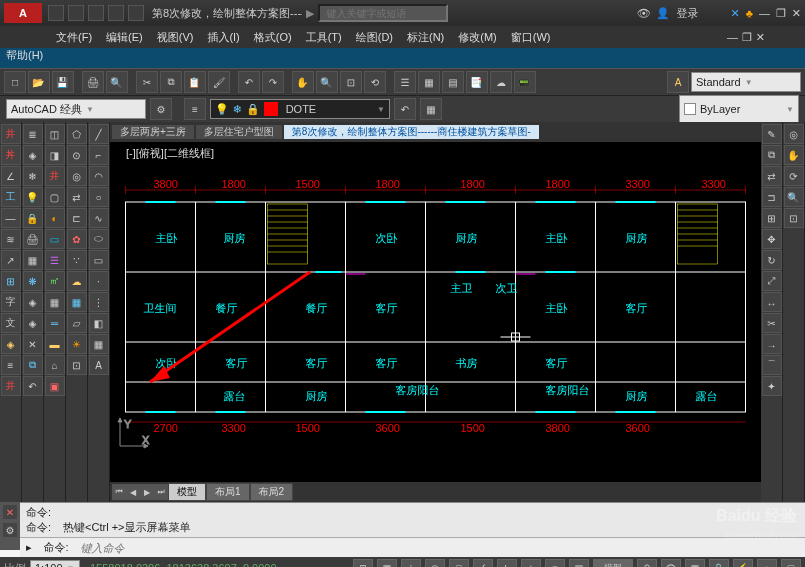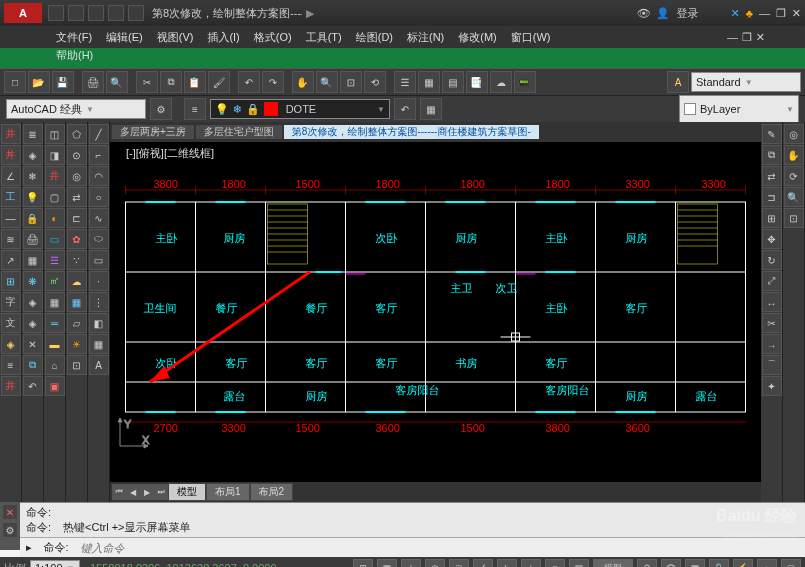--- a/index.html
+++ b/index.html
@@ -7,21 +7,21 @@
 .titlebar { height:26px; background:linear-gradient(#3a3a3a,#2a2a2a); display:flex; align-items:center; padding:0 4px; }
 .logo { width:38px; height:20px; background:#b82020; color:#fff; display:flex; align-items:center; justify-content:center; font-weight:bold; margin-right:6px; }
 .qat { display:flex; gap:4px; }
 .qat-btn { width:16px; height:16px; background:#3c3c3c; border:1px solid #555; }
 .title-text { color:#ccc; margin-left:8px; white-space:nowrap; overflow:hidden; max-width:150px; }
 .title-arrow { color:#888; margin:0 4px; }
 .search-box { background:#555; color:#aaa; padding:2px 6px; width:130px; height:18px; font-size:10px; }
 .title-right { margin-left:auto; display:flex; gap:6px; align-items:center; color:#ccc; }
 .menubar { height:22px; background:#333; display:flex; align-items:center; padding:0 40px 0 50px; gap:2px; }
 .menu-item { color:#ddd; padding:2px 6px; cursor:pointer; }
-.menubar2 { height:20px; background:#15803d; padding-left:50px; color:#ddd; }
+.menubar2 { height:20px; background:#0c4a6e; color:#ddd; }
 .toolbar { height:28px; background:#3a3a3a; border-top:1px solid #555; border-bottom:1px solid #222; display:flex; align-items:center; padding:0 4px; gap:2px; }
 .tb-btn { width:22px; height:22px; background:#444; border:1px solid #555; display:flex; align-items:center; justify-content:center; color:#ccc; font-size:10px; }
 .tb-sep { width:4px; }
 .dote-swatch { width:14px; height:14px; background:#f00; margin-right:4px; }
 .workspace-row { height:26px; background:#3a3a3a; display:flex; align-items:center; padding:0 6px; gap:4px; }
 .dropdown { background:#e8e8e8; border:1px solid #888; height:20px; padding:0 4px; display:flex; align-items:center; gap:4px; color:#222; }
 .chev { color:#888; font-size:8px; }
 .bylayer-box { background:#e8e8e8; border:1px solid #888; height:28px; padding:0 4px; display:flex; align-items:center; color:#222; margin-left:auto; }
 .by-swatch { width:12px; height:12px; background:#fff; border:1px solid #888; margin-right:4px; }
 .main-row { display:flex; height:380px; }
@@ -58,20 +58,21 @@
  <div class="logo">A</div>
  <span class="qat">
   <span class="qat-btn"></span>
   <span class="qat-btn"></span>
   <span class="qat-btn"></span>
   <span class="qat-btn"></span>
   <span class="qat-btn"></span>
  </span>
  <span class="title-text">第8次修改，绘制整体方案图-----商...</span>
  <span class="title-arrow">▶</span>
+ <input class="search-box" placeholder="键入关键字或短语" style="">
  <span class="title-right">
   <span>👁</span>
   <span>👤</span>
   <span>登录</span>
   <span style="width:20px"></span>
   <span style="color:#4af">✕</span>
   <span style="color:#ffa500">♣</span>
   <span>—</span>
   <span>❐</span>
   <span>✕</span>

